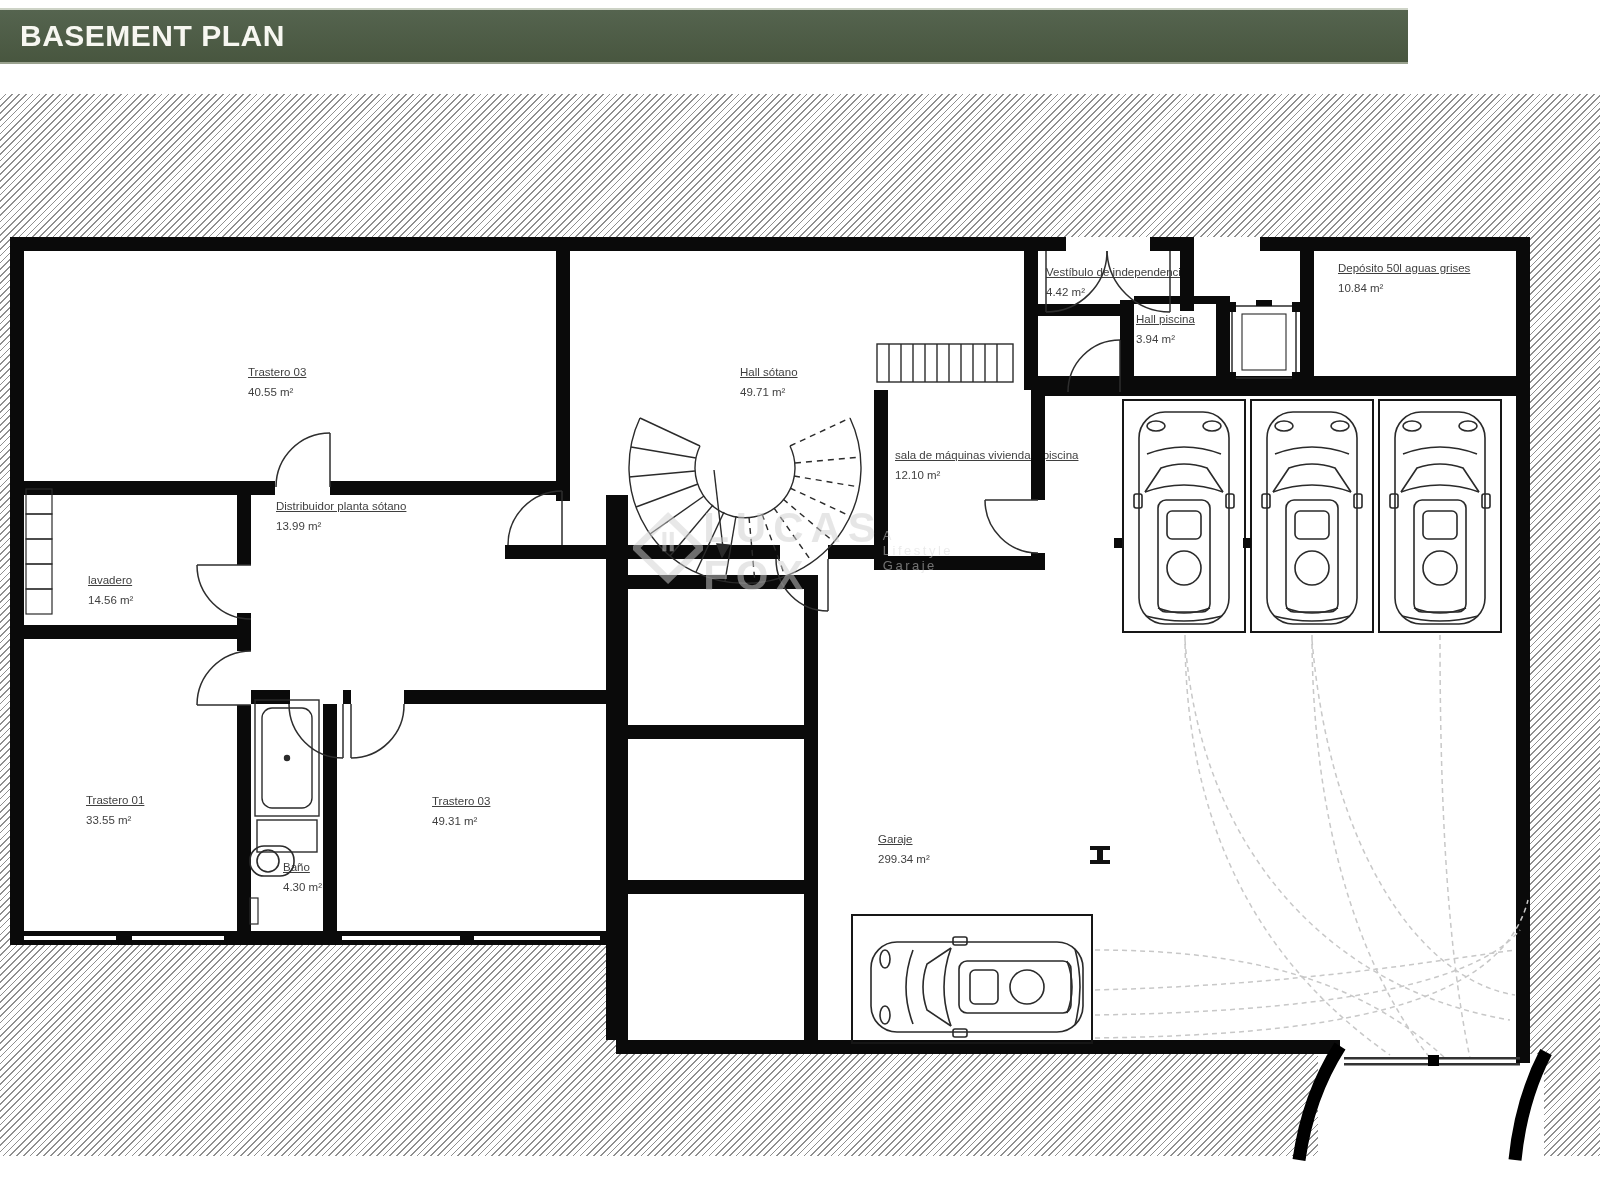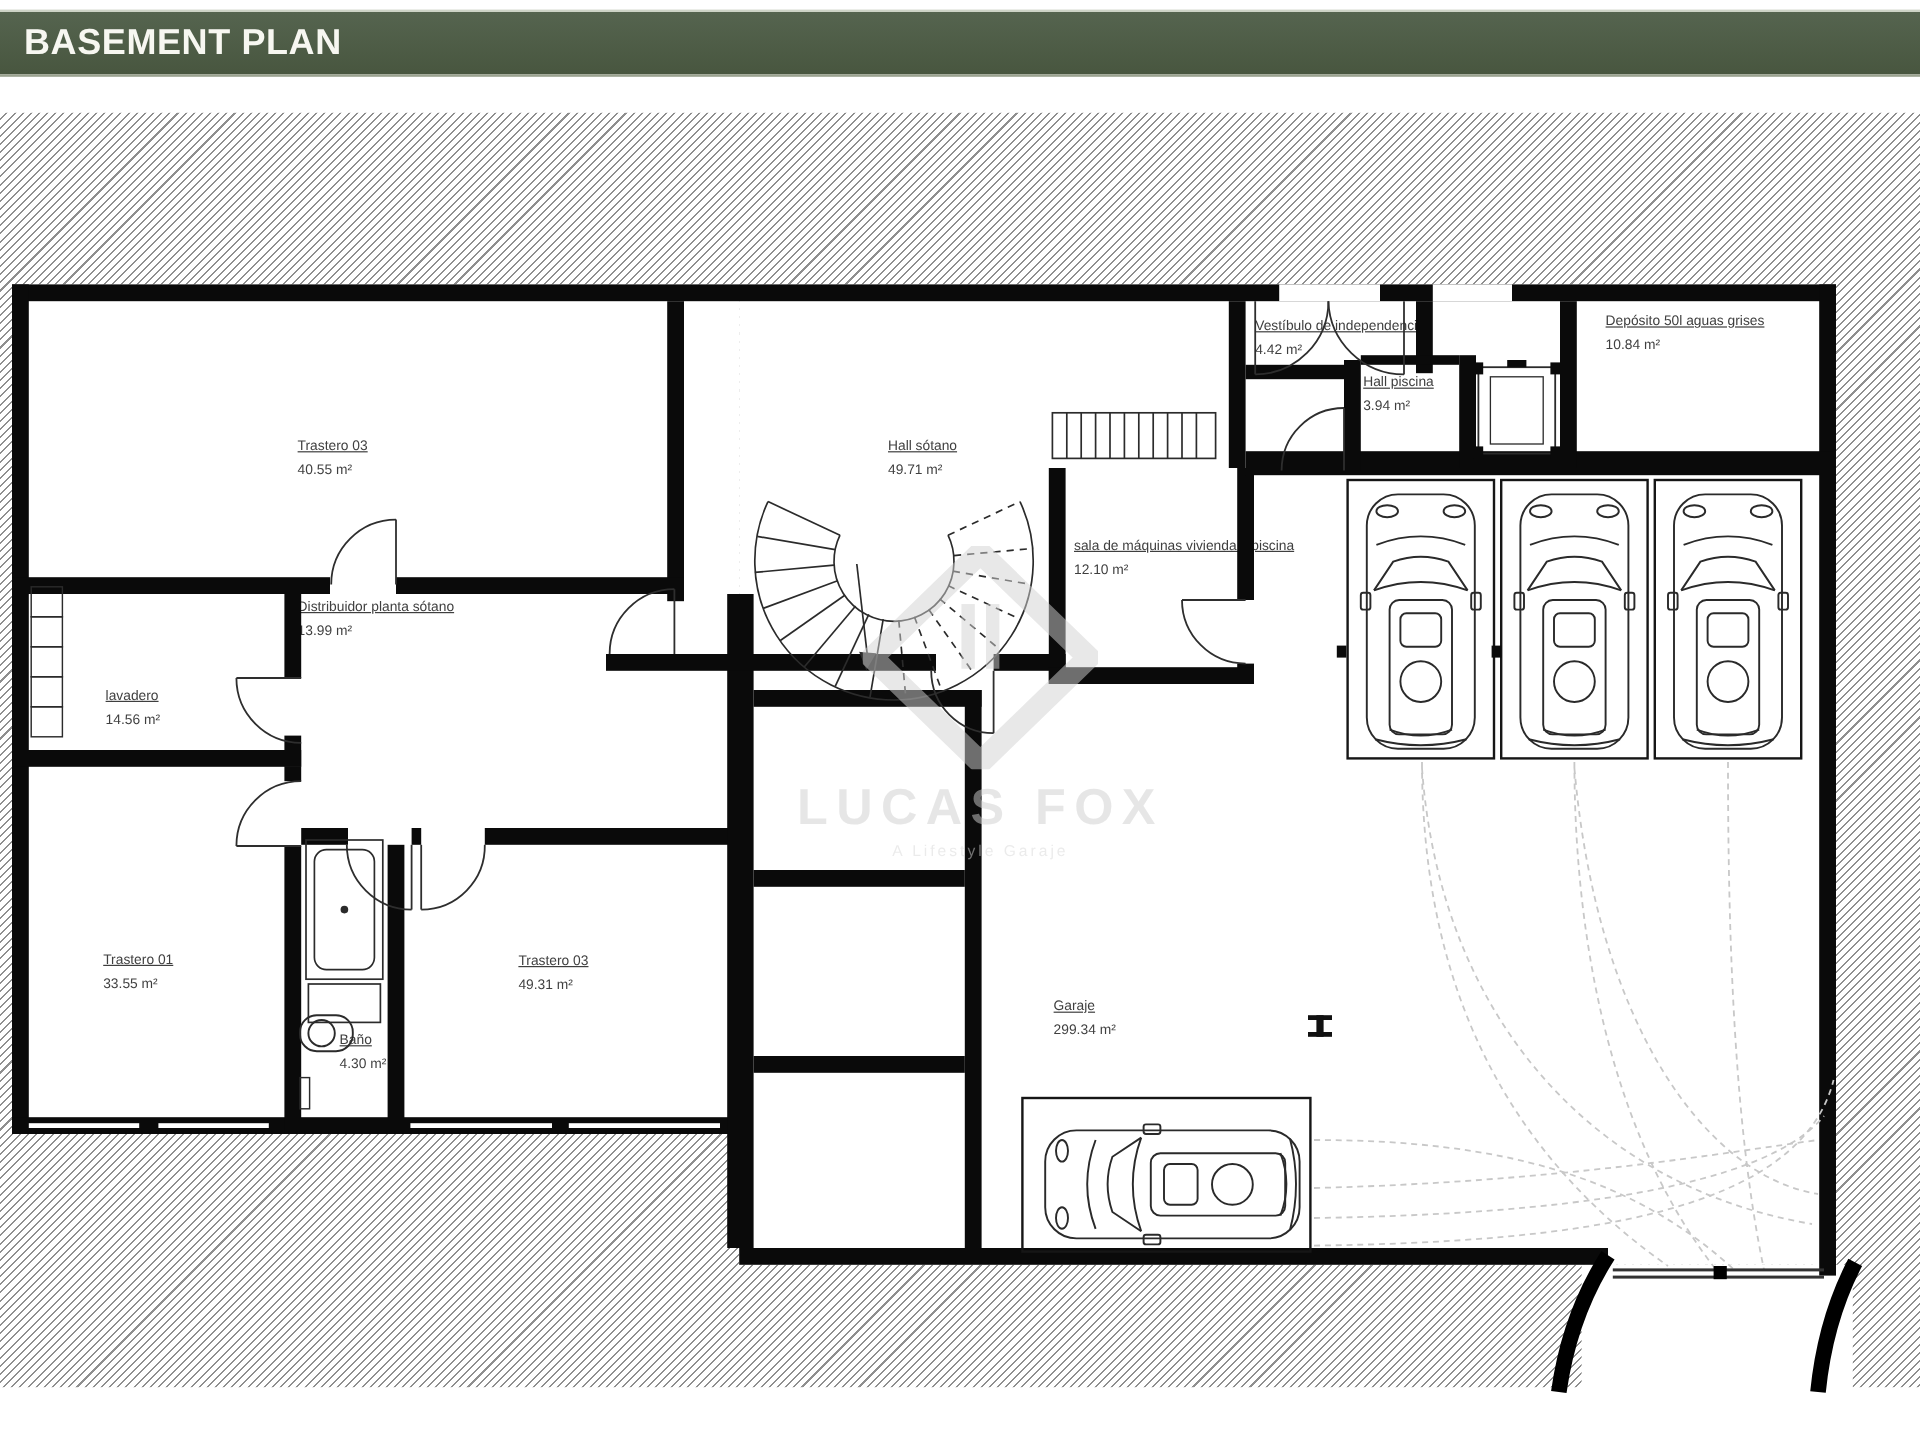--- a/index.html
+++ b/index.html
@@ -1,39 +1,39 @@
 <!DOCTYPE html>
 <html><head>
 <meta charset="utf-8">
 <style>
   html,body{margin:0;padding:0;background:#fff;}
   .page{position:relative;width:1600px;height:1200px;background:#fff;overflow:hidden;
         font-family:"Liberation Sans",sans-serif;}
   
-  .topbar{position:absolute;left:0;top:8px;width:1600px;height:52px;
+  .topbar{position:absolute;left:0;top:8px;width:1408px;height:52px;
           background:linear-gradient(#55644f,#48563f);
           border-top:2px solid #cdd3c6;border-bottom:2px solid #9aa28f;
           display:flex;align-items:center;}
   .topbar h1{margin:0 0 0 20px;font-size:30px;font-weight:bold;letter-spacing:.5px;
              color:#f7f7f1;font-family:"Liberation Sans",sans-serif;}
   
   .hatch{position:absolute;left:0;top:94px;width:1600px;height:1062px;
          background:repeating-linear-gradient(135deg,#ffffff 0 3.6px,#8f8f8f 3.6px 4.8px);}
   .white{position:absolute;background:#fff;}
   .wA{left:10px;top:237px;width:606px;height:708px;}
   .wB{left:616px;top:237px;width:914px;height:817px;}
   .wC{left:1318px;top:1054px;width:226px;height:103px;}
   
   .rlabel{position:absolute;z-index:3;font-size:11.5px;line-height:12px;color:#3f3f3f;white-space:nowrap;}
   .rlabel .nm{display:block;text-decoration:underline;margin-bottom:8px;}
   
   .lines{position:absolute;left:0;top:0;z-index:4;}
   
   .wm{position:absolute;left:633px;top:455px;width:320px;z-index:5;opacity:.5;
-      display:flex;flex-direction:column;align-items:center;pointer-events:none;margin-left:24px;}
+      display:flex;flex-direction:row;align-items:center;pointer-events:none;}
   .wm .brand{margin-top:8px;font-size:42px;font-weight:bold;letter-spacing:7px;color:#cfcfcf;}
   .wm .tag{margin-top:4px;font-size:13px;letter-spacing:2.5px;color:#d8d8d8;}
 </style>
 </head>
 <body>
 
 <div class="page">
 
   <div class="topbar">
     <h1>BASEMENT PLAN</h1>
@@ -49,21 +49,21 @@
   <div class="rlabel" style="left:740px;top:366px">
     <span class="nm">Hall sótano</span><span>49.71 m²</span></div>
   <div class="rlabel" style="left:1046px;top:266px">
     <span class="nm">Vestíbulo de independencia</span><span>4.42 m²</span></div>
   <div class="rlabel" style="left:1136px;top:313px">
     <span class="nm">Hall piscina</span><span>3.94 m²</span></div>
   <div class="rlabel" style="left:1338px;top:262px">
     <span class="nm">Depósito 50l aguas grises</span><span>10.84 m²</span></div>
   <div class="rlabel" style="left:895px;top:449px">
     <span class="nm">sala de máquinas vivienda y piscina</span><span>12.10 m²</span></div>
-  <div class="rlabel" style="left:248px;top:500px">
+  <div class="rlabel" style="left:276px;top:500px">
     <span class="nm">Distribuidor planta sótano</span><span>13.99 m²</span></div>
   <div class="rlabel" style="left:88px;top:574px">
     <span class="nm">lavadero</span><span>14.56 m²</span></div>
   <div class="rlabel" style="left:86px;top:794px">
     <span class="nm">Trastero 01</span><span>33.55 m²</span></div>
   <div class="rlabel" style="left:432px;top:795px">
     <span class="nm">Trastero 03</span><span>49.31 m²</span></div>
   <div class="rlabel" style="left:283px;top:861px">
     <span class="nm">Baño</span><span>4.30 m²</span></div>
   <div class="rlabel" style="left:878px;top:833px">

